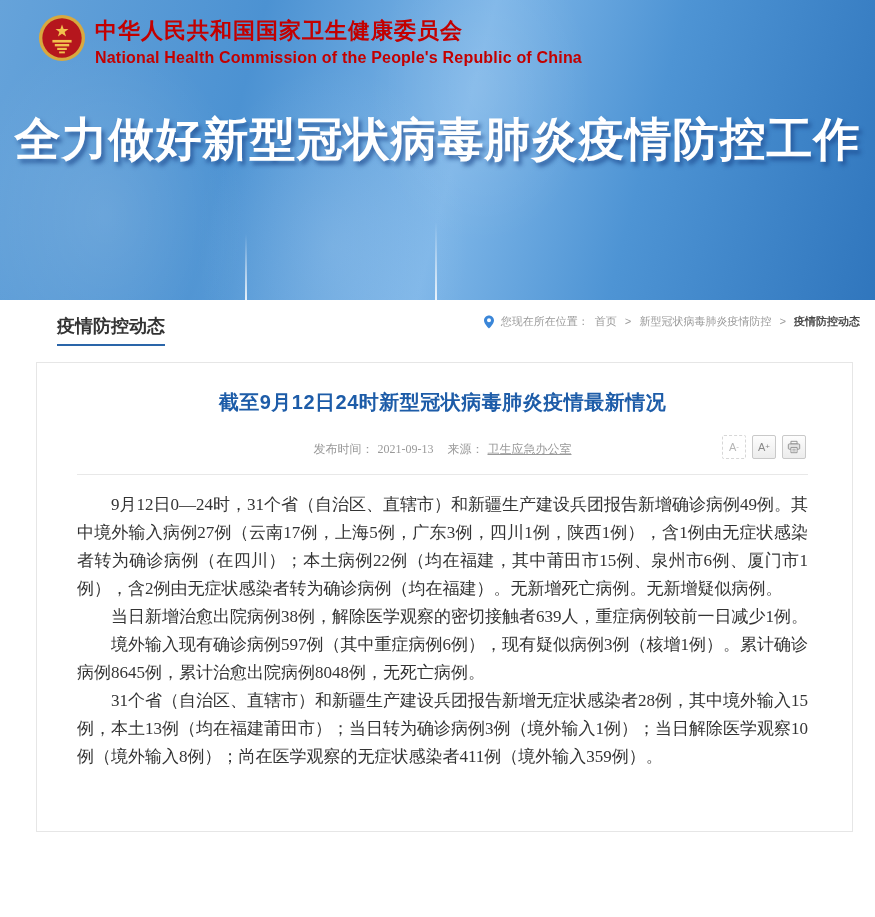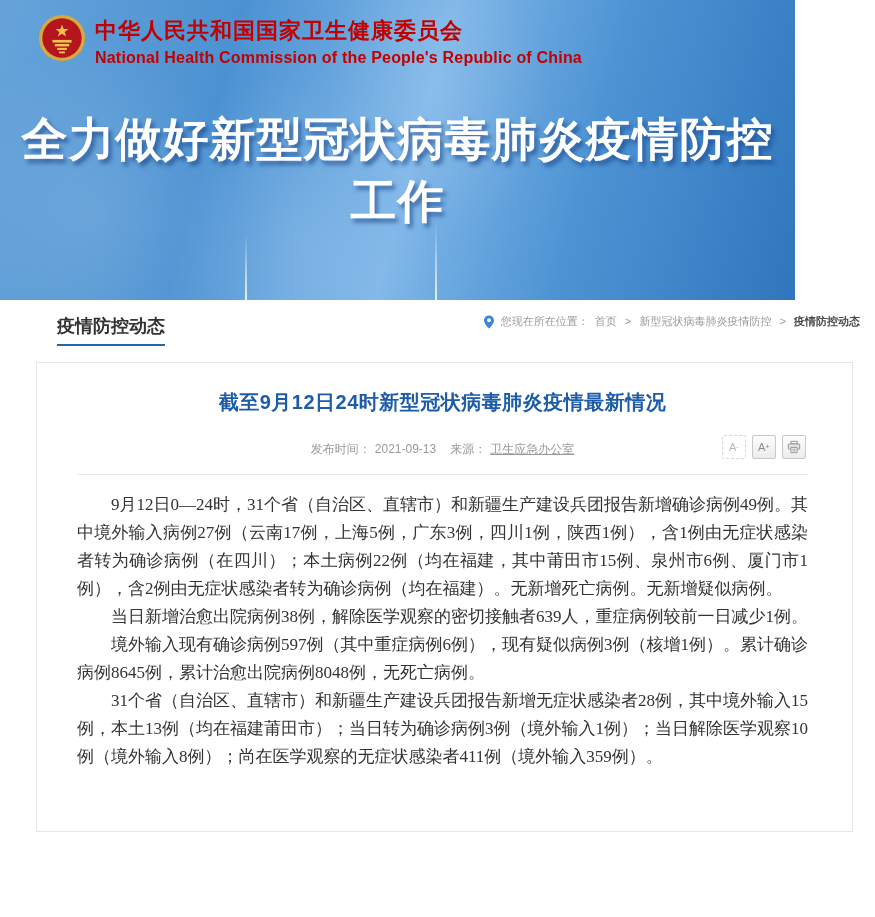--- a/index.html
+++ b/index.html
@@ -3,21 +3,21 @@
 <meta charset="utf-8">
 <style>
   * { margin: 0; padding: 0; box-sizing: border-box; }
   html, body { background: #ffffff; }
   body { font-family: "Liberation Sans", "DejaVu Sans", sans-serif; }
   .page { width: 875px; min-height: 917px; margin: 0 auto; background: #fff; overflow: hidden; }
 
   
   .banner {
     position: relative;
-    width: 795px; height: 300px;
+    width: 875px; height: 300px;
     background-image:
       radial-gradient(ellipse 200px 260px at 12% 72%, rgba(255,255,255,0.12), transparent 70%),
       radial-gradient(ellipse 190px 250px at 38% 82%, rgba(225,238,255,0.14), transparent 72%),
       radial-gradient(ellipse 160px 220px at 55% 30%, rgba(255,255,255,0.10), transparent 70%),
       linear-gradient(105deg, #66a3da 0%, #4c92d2 28%, #7eb6e8 52%, #4e94d4 72%, #3076bd 100%);
   }
   .header-row { display: flex; align-items: flex-start; padding: 12px 0 0 38px; }
   .emblem { width: 48px; height: 48px; flex: 0 0 auto; margin-top: 2px; }
   .org-names { margin-left: 9px; }
   .org-cn { color: #c30000; font-size: 22px; font-weight: bold; letter-spacing: 1px; line-height: 1.25; margin-top: 5px; }
@@ -51,21 +51,21 @@
     background: #fff;
     padding: 26px 44px 60px 40px;
   }
   .article-title { text-align: center; color: #1d5ca8; font-size: 20px; font-weight: bold; letter-spacing: 0.5px; }
   .meta-row {
     position: relative; margin-top: 22px; padding-bottom: 14px;
     border-bottom: 1px solid #e8e8e8;
   }
   .meta-center {
     text-align: center; font-size: 12px; color: #999;
-    font-family: Liberation Sans, sans-serif;
+    font-family: Liberation Serif, serif;
     line-height: 22px;
   }
   .meta-center .sep-space { display: inline-block; width: 14px; }
   .meta-date { margin-left: 4px; }
   .source-link { color: #999; text-decoration: underline; margin-left: 4px; cursor: pointer; }
   .tools { position: absolute; right: 2px; top: -3px; display: flex; gap: 6px; }
   .tool {
     width: 24px; height: 24px; font-size: 11px; color: #888;
     background: linear-gradient(#fdfdfd, #ececec);
     border: 1px solid #c9c9c9; border-radius: 2px;

